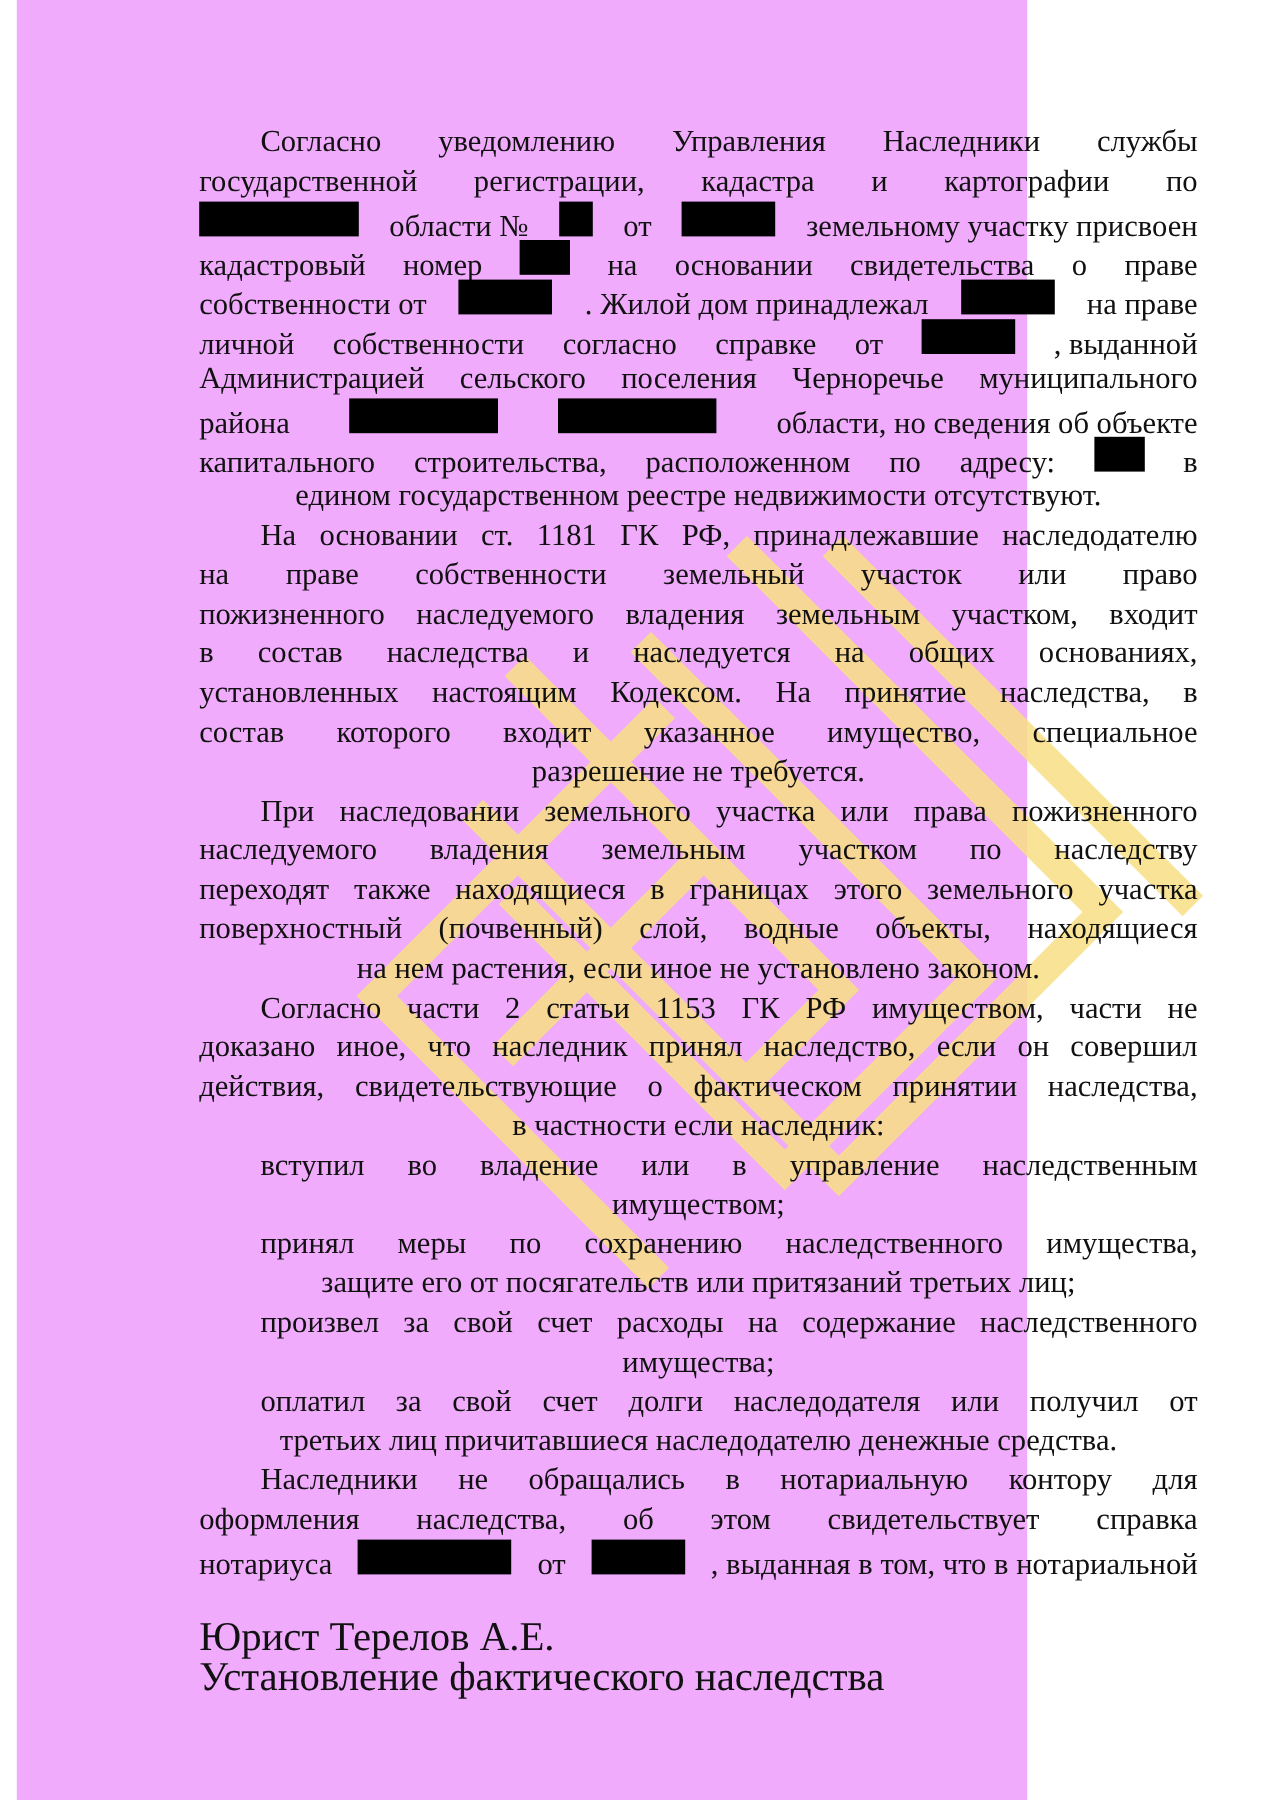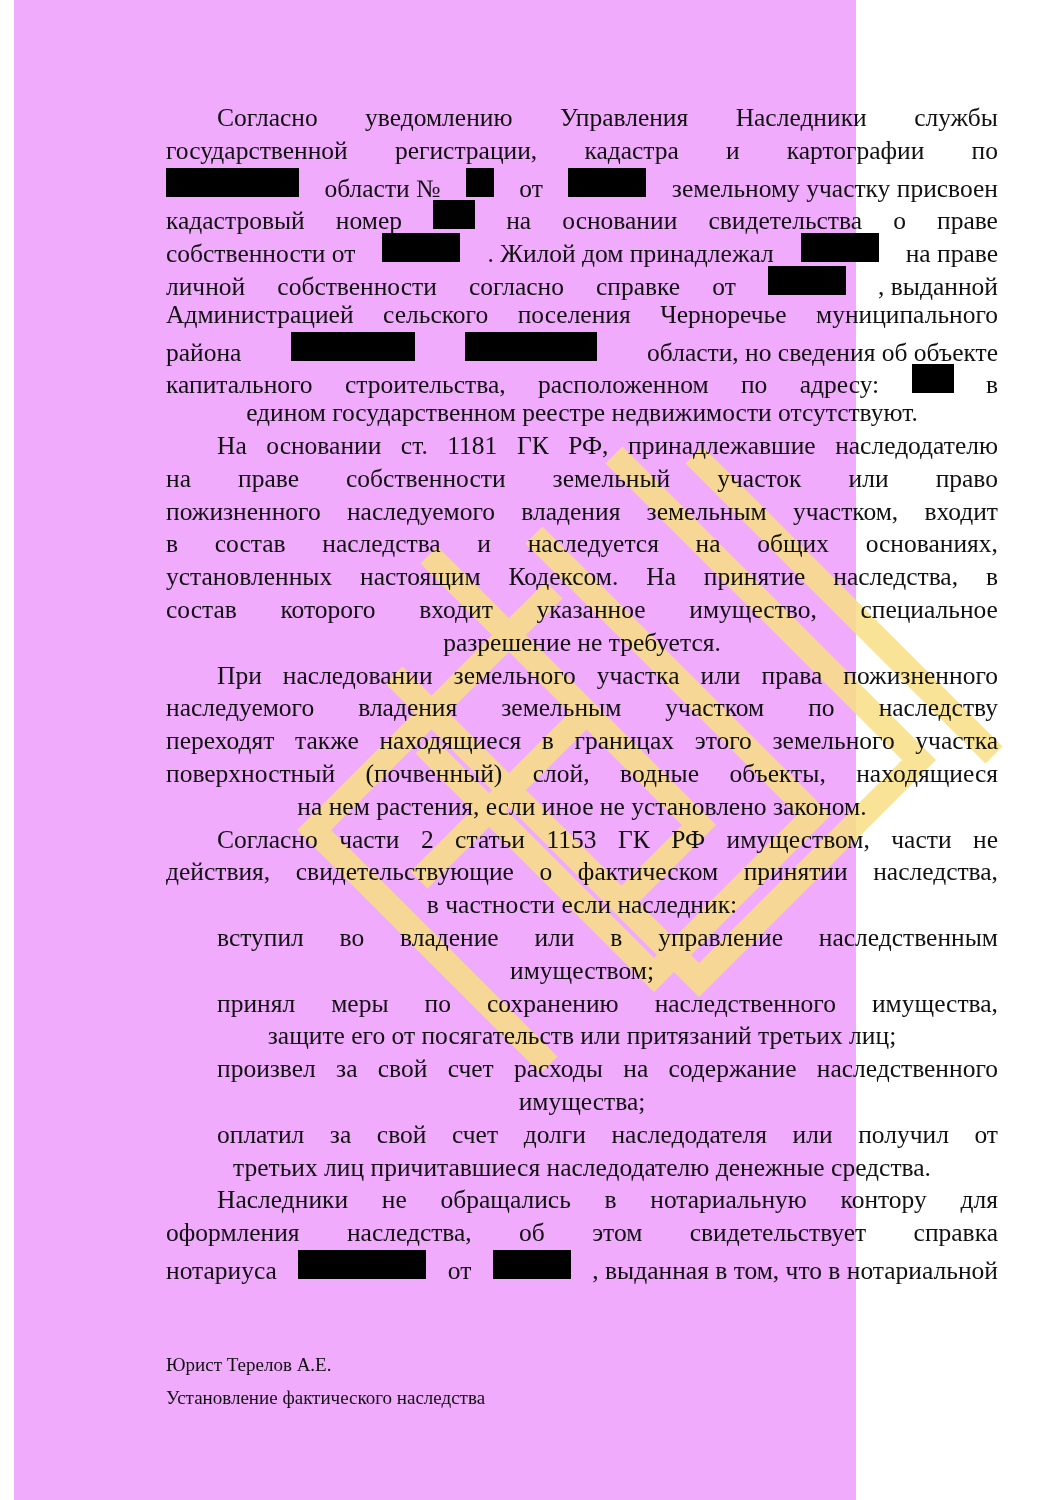--- a/index.html
+++ b/index.html
@@ -9,21 +9,21 @@
   .text-block {
     position: absolute; left: 152px; top: 102px; width: 832px;
     font-family: "Liberation Serif", "DejaVu Serif", serif;
     font-size: 25.5px; line-height: 32.8px; color: #111111;
     z-index: 1;
   }
   .line { height: 32.8px; white-space: nowrap; display: flex; justify-content: space-between; align-items: baseline; }
   .line.left { justify-content: center; }
   .line.indent { padding-left: 51px; }
   .redact { display: inline-block; background: #000; height: 29px; vertical-align: -6px; }
-  .footer { position: absolute; left: 152px; top: 1348px; font-family: "Liberation Serif", "DejaVu Serif", serif; font-size: 19px; line-height: 33px; color: #111; z-index: 1; }
+  .footer { position: absolute; left: 152px; top: 1348px; font-family: "Liberation Serif", "DejaVu Serif", serif; font-size: 34px; line-height: 33px; color: #111; z-index: 1; }
 </style>
 </head>
 <body>
 
 <div class="page">
 
   <svg class="watermark" viewBox="0 0 1061 1500" xmlns="http://www.w3.org/2000/svg">
     <g fill="none" stroke="#f8df84" stroke-width="24" stroke-linecap="butt" opacity="0.85">
 
       <polyline points="600,455 905,760 685,980 380,675"></polyline>
@@ -175,20 +175,21 @@
         <span>части</span>
         <span>2</span>
         <span>статьи</span>
         <span>1153</span>
         <span>ГК</span>
         <span>РФ</span>
         <span>имуществом,</span>
         <span>части</span>
         <span>не</span>
       </div>
+      <div class="line" style="text-align-last: justify; display: block; text-align: justify;"><span>доказано иное, что наследник принял наследство, если он совершил</span></div>
       <div class="line" style="text-align-last: justify; display: block; text-align: justify;"><span>действия, свидетельствующие о фактическом принятии наследства,</span></div>
       <div class="line left">
         <span>в частности если наследник:</span>
       </div>
       <div class="line indent">
         <span>вступил</span>
         <span>во</span>
         <span>владение</span>
         <span>или</span>
         <span>в</span>

